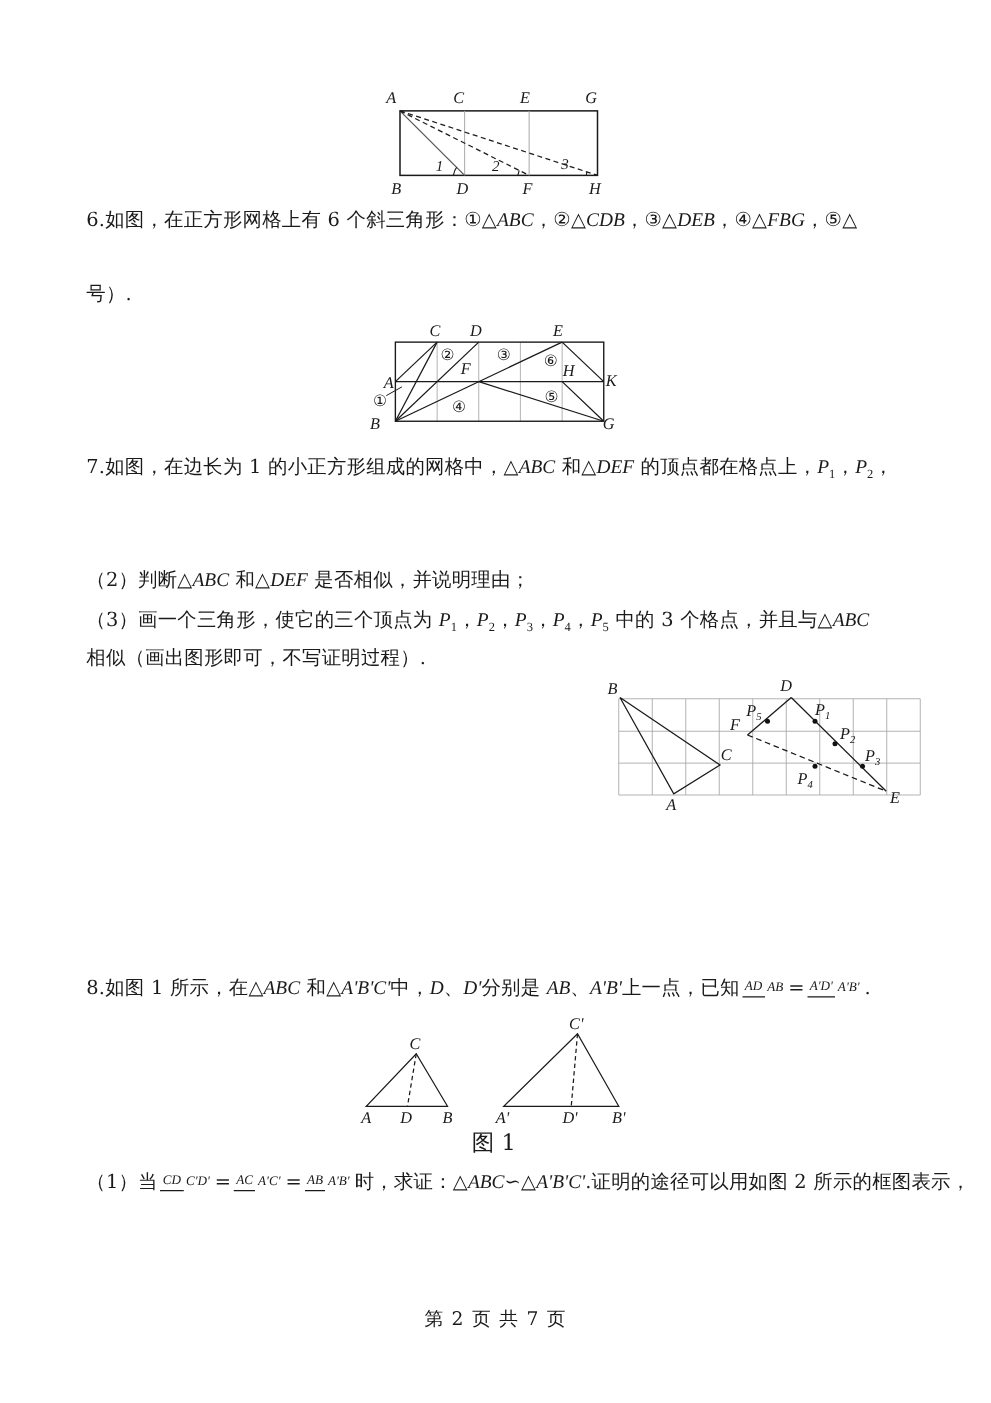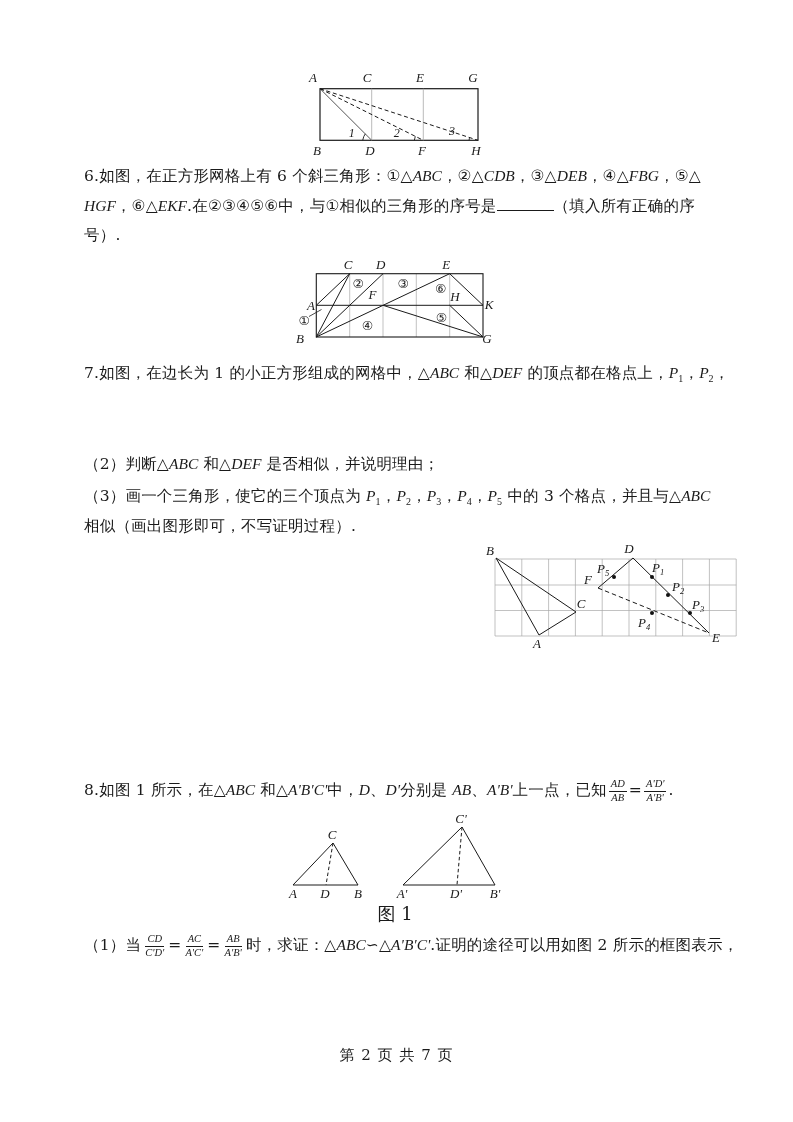--- a/index.html
+++ b/index.html
@@ -1,27 +1,27 @@
 <!DOCTYPE html>
 <html><head>
 <meta charset="utf-8">
 <style>
   html,body{margin:0;padding:0;background:#ffffff;}
   .page{
     position:relative;width:793px;height:1122px;background:#ffffff;
     font-family:"DejaVu Serif","DejaVu Sans",serif;color:#1a1a1a;overflow:hidden;
   }
   .line{
-    position:absolute;left:84px;font-size:15.5px;line-height:24px;
+    position:absolute;left:69px;font-size:15.5px;line-height:24px;
     letter-spacing:0.2px;white-space:nowrap;
   }
   i.m{font-family:"Liberation Serif","DejaVu Serif",serif;font-style:italic;letter-spacing:0;}
   sub{font-size:10px;font-family:"Liberation Serif",serif;}
   .frac{
-    display:inline-flex;flex-direction:column;align-items:center;vertical-align:middle;
+    display:inline-flex;flex-direction:row;align-items:center;vertical-align:middle;
     font-size:10.5px;line-height:1.2;font-family:"Liberation Serif",serif;font-style:italic;
     margin:0 2px;letter-spacing:0;
   }
   .fn{border-bottom:1px solid #1a1a1a;padding:0 2px;}
   .fd{padding:0 2px;}
   .blank{display:inline-block;border-bottom:1px solid #1a1a1a;height:15px;vertical-align:baseline;}
   svg.fig{position:absolute;overflow:visible;}
   svg.fig text{font-family:"Liberation Serif","DejaVu Serif",serif;font-style:italic;font-size:13px;fill:#1a1a1a;}
   svg.fig text.circ{font-family:"DejaVu Sans",sans-serif;font-style:normal;font-size:12.5px;}
   svg.fig text.ang{font-size:12px;}
@@ -51,21 +51,20 @@
     <text x="12" y="85" text-anchor="middle">B</text>
     <text x="65" y="85" text-anchor="middle">D</text>
     <text x="117" y="85" text-anchor="middle">F</text>
     <text x="171" y="85" text-anchor="middle">H</text>
     <text class="ang" x="46.7" y="67" text-anchor="middle">1</text>
     <text class="ang" x="91.7" y="67" text-anchor="middle">2</text>
     <text class="ang" x="147" y="65" text-anchor="middle">3</text>
   </svg>
 
   <div class="line" style="top:164px">6.如图，在正方形网格上有 6 个斜三角形：①△<i class="m">ABC</i>，②△<i class="m">CDB</i>，③△<i class="m">DEB</i>，④△<i class="m">FBG</i>，⑤△</div>
-  <div class="line" style="top:194px"><i class="m">HGF</i>，⑥△<i class="m">EKF</i>.在②③④⑤⑥中，与①相似的三角形的序号是<span class="blank" style="width: 57px;"></span>（填入所有正确的序</div>
   <div class="line" style="top:223px">号）.</div>
 
   <svg class="fig" style="left:288px;top:252px" width="210" height="100" viewBox="0 0 210 100">
     <g stroke="#a8a8a8" stroke-width="0.7">
       <line x1="61.7" y1="21.7" x2="61.7" y2="85"></line>
       <line x1="95" y1="21.7" x2="95" y2="85"></line>
       <line x1="128.3" y1="21.7" x2="128.3" y2="85"></line>
       <line x1="161.7" y1="21.7" x2="161.7" y2="85"></line>
     </g>
     <rect x="28.3" y="21.7" width="166.7" height="63.3" fill="none" stroke="#1a1a1a" stroke-width="1.1"></rect>

